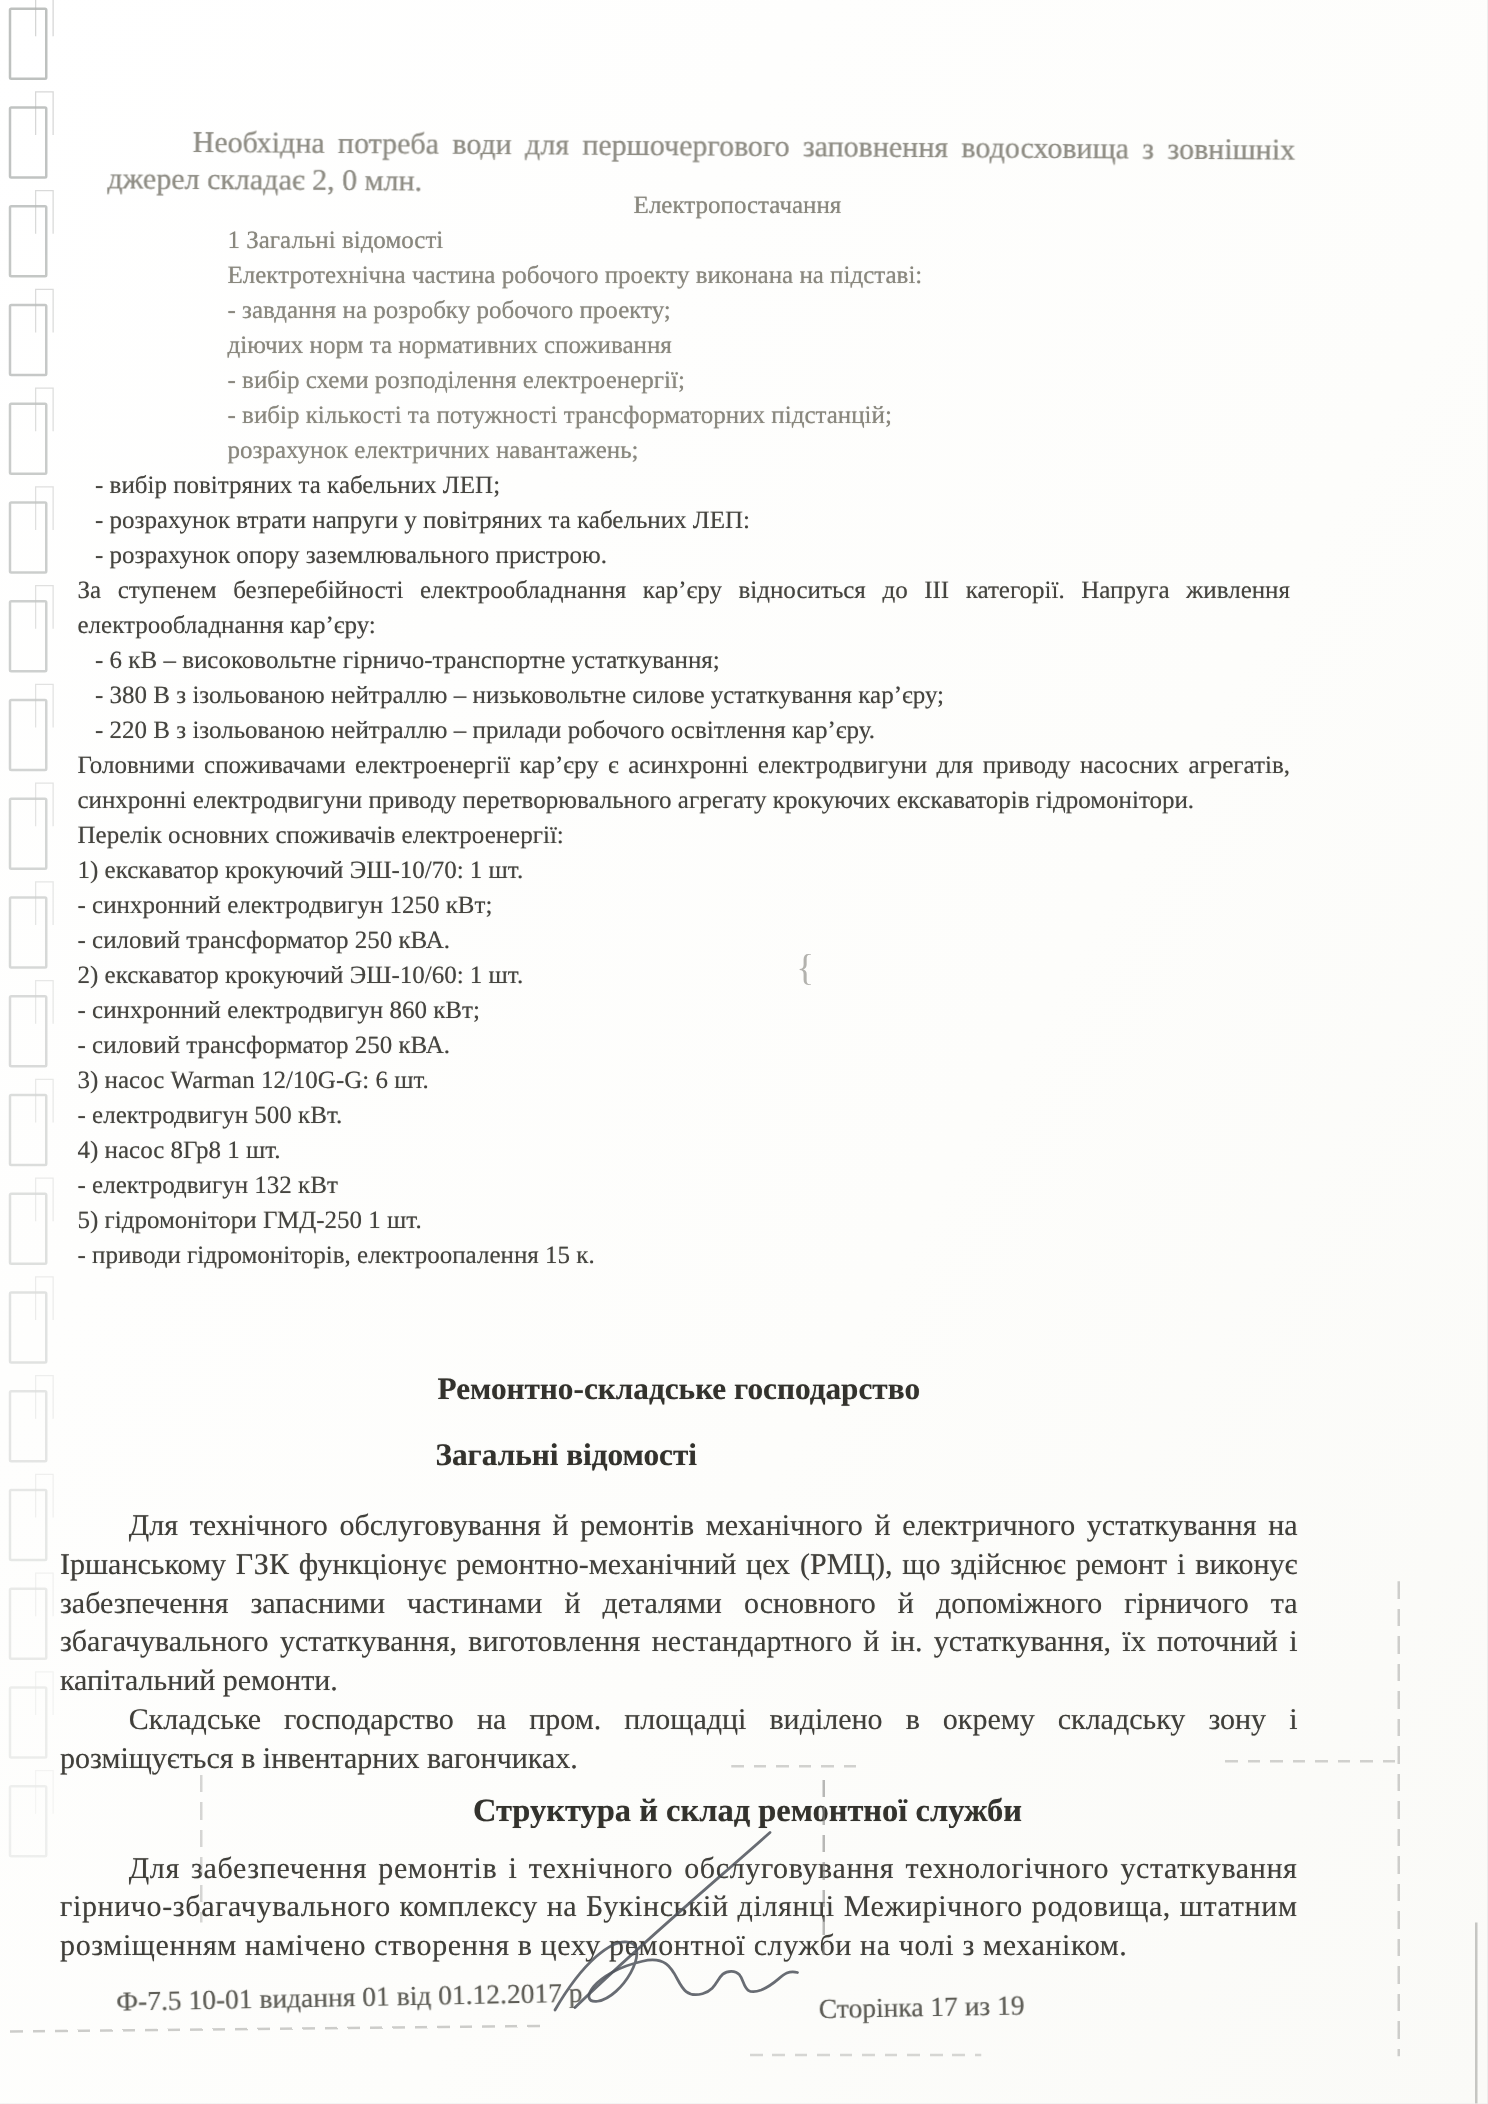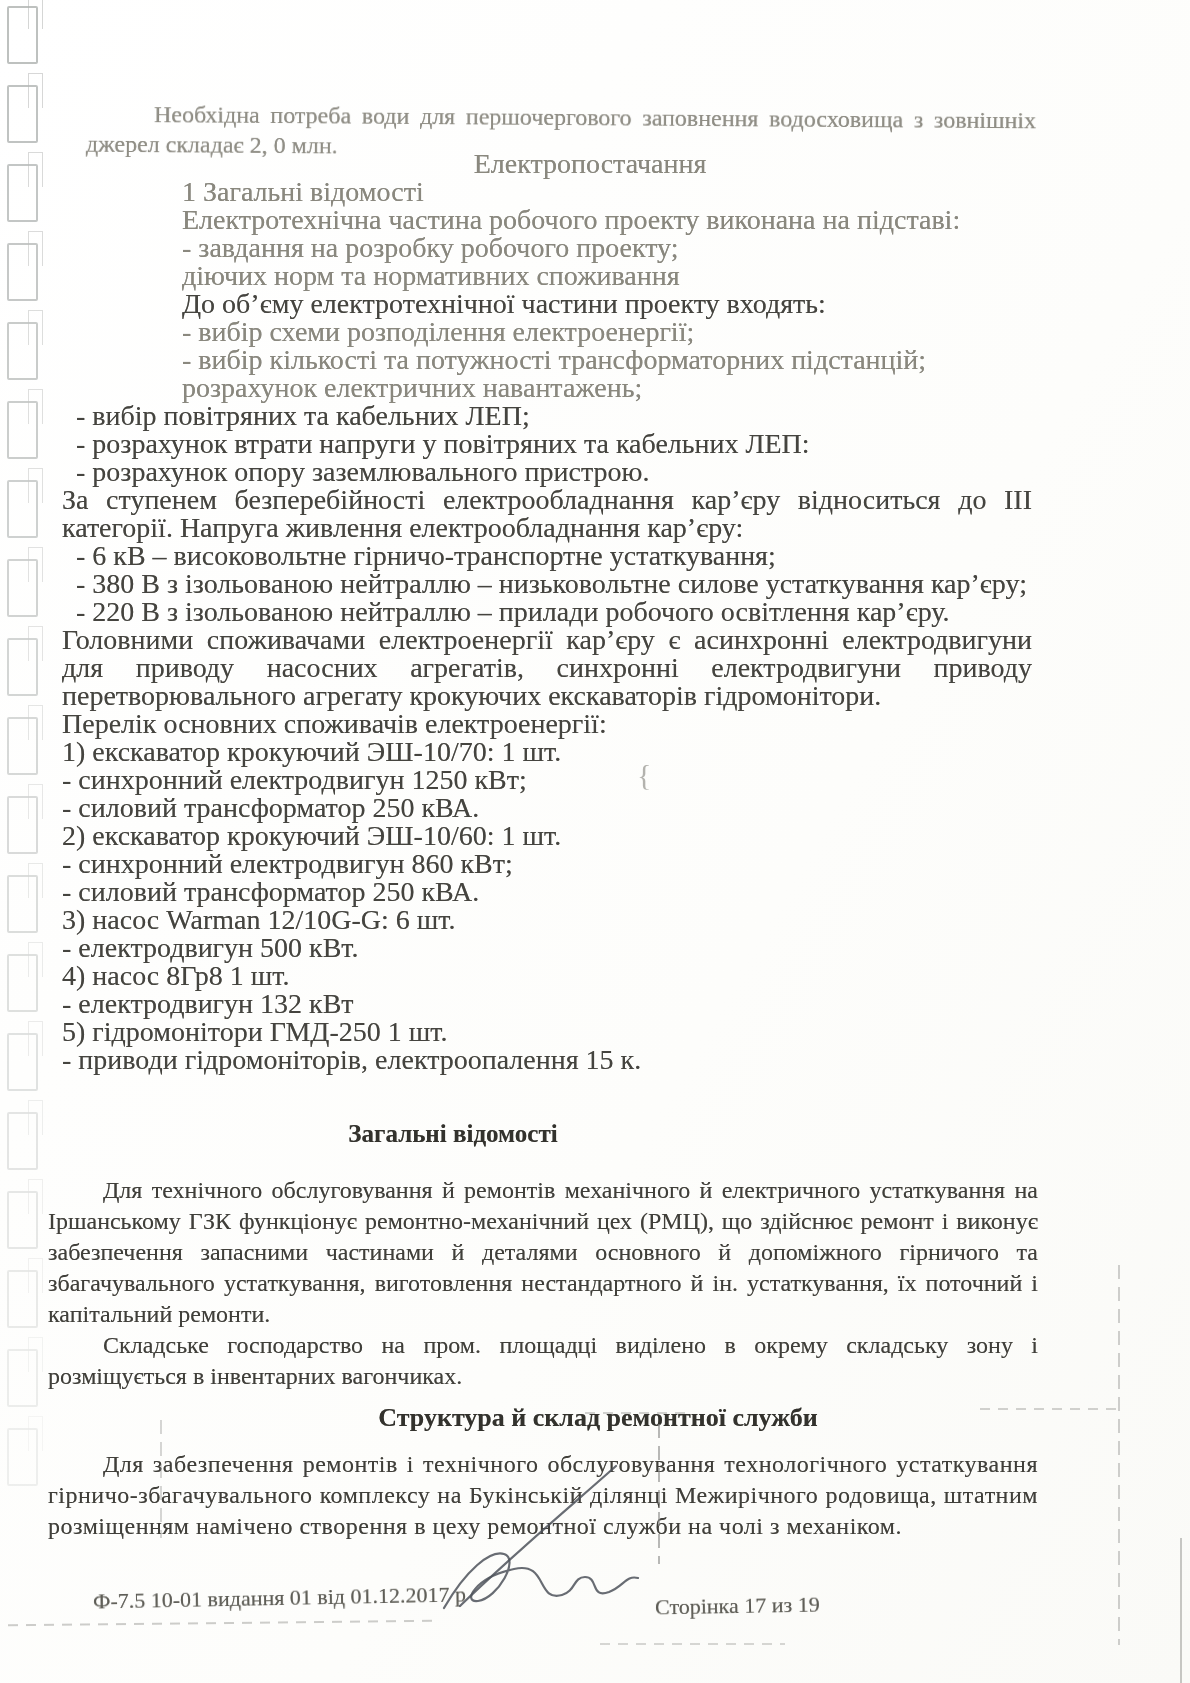--- a/index.html
+++ b/index.html
@@ -18,21 +18,21 @@
 
   
   .intro{
     position:absolute; left:86px; top:78px; width:950px;
     font-size:24px; line-height:30px; text-align:justify; text-indent:68px;
     color:#8f8d84; filter:blur(.35px);
     transform:rotate(.4deg);
   }
 
   
-  .power{ position:absolute; left:62px; top:150px; width:970px; font-size:28px; line-height:28px; }
+  .power{ position:absolute; left:62px; top:150px; width:970px; font-size:20px; line-height:28px; }
   .power .sec-head{ text-align:center; padding-left:86px; color:#8a887e; filter:blur(.3px); }
   .line{ white-space:nowrap; }
   .ind-0{ margin-left:0; }
   .ind-1{ margin-left:14px; }
   .ind-2{ margin-left:120px; }
   .jpara{ white-space:normal; text-align:justify; }
 
   
   .repair{ position:absolute; left:48px; top:1096px; width:990px; font-size:24px; line-height:31px; color:#403f3a; }
   .repair .h1{ text-align:center; font-size:25px; }
@@ -99,21 +99,20 @@
 
   <p class="intro txt">Необхідна потреба води для першочергового заповнення водосховища з зовнішніх джерел складає 2, 0 млн.</p>
 
   <div class="power txt">
     <div class="sec-head">Електропостачання</div>
     <div>
         <div class="line ind-2 dim">1 Загальні відомості</div>
         <div class="line ind-2 dim">Електротехнічна частина робочого проекту виконана на підставі:</div>
         <div class="line ind-2 dim">- завдання на розробку робочого проекту;</div>
         <div class="line ind-2 dim">діючих норм та нормативних споживання</div>
-        <div class="line ind-2">До об’єму електротехнічної частини проекту входять:</div>
         <div class="line ind-2 dim">- вибір схеми розподілення електроенергії;</div>
         <div class="line ind-2 dim">- вибір кількості та потужності трансформаторних підстанцій;</div>
         <div class="line ind-2 dim">розрахунок електричних навантажень;</div>
         <div class="line ind-1">- вибір повітряних та кабельних ЛЕП;</div>
         <div class="line ind-1">- розрахунок втрати напруги у повітряних та кабельних ЛЕП:</div>
         <div class="line ind-1">- розрахунок опору заземлювального пристрою.</div>
         <div class="line ind-0 jpara">За ступенем безперебійності електрообладнання кар’єру відноситься до ІІІ категорії. Напруга живлення електрообладнання кар’єру:</div>
         <div class="line ind-1">- 6 кВ – високовольтне гірничо-транспортне устаткування;</div>
         <div class="line ind-1">- 380 В з ізольованою нейтраллю – низьковольтне силове устаткування кар’єру;</div>
         <div class="line ind-1">- 220 В з ізольованою нейтраллю – прилади робочого освітлення кар’єру.</div>
@@ -128,20 +127,21 @@
         <div class="line ind-0">3) насос Warman 12/10G-G: 6 шт.</div>
         <div class="line ind-0">- електродвигун 500 кВт.</div>
         <div class="line ind-0">4) насос 8Гр8 1 шт.</div>
         <div class="line ind-0">- електродвигун 132 кВт</div>
         <div class="line ind-0">5) гідромонітори ГМД-250 1 шт.</div>
         <div class="line ind-0">- приводи гідромоніторів, електроопалення 15 к.</div>
       </div>
   </div>
 
   <div class="repair txt">
+    <div class="h1 bold">Ремонтно-складське господарство</div>
     <div class="h2 bold">Загальні відомості</div>
     <p class="p1">Для технічного обслуговування й ремонтів механічного й електричного устаткування на Іршанському ГЗК функціонує ремонтно-механічний цех (РМЦ), що здійснює ремонт і виконує забезпечення запасними частинами й деталями основного й допоміжного гірничого та збагачувального устаткування,  виготовлення нестандартного й ін. устаткування, їх поточний і капітальний ремонти.</p>
     <p class="p2">Складське господарство на пром. площадці виділено в окрему складську зону і розміщується в інвентарних вагончиках.</p>
     <div class="h3 bold">Структура й склад ремонтної служби</div>
     <p class="p3">Для забезпечення ремонтів і технічного обслуговування технологічного устаткування гірничо-збагачувального комплексу на Букінській ділянці Межирічного родовища, штатним розміщенням намічено створення в цеху ремонтної служби на чолі з механіком.</p>
   </div>
 
   <div class="footer-form txt">Ф-7.5 10-01 видання 01 від 01.12.2017 р</div>
   <div class="footer-page txt">Сторінка 17 из 19</div>
 

